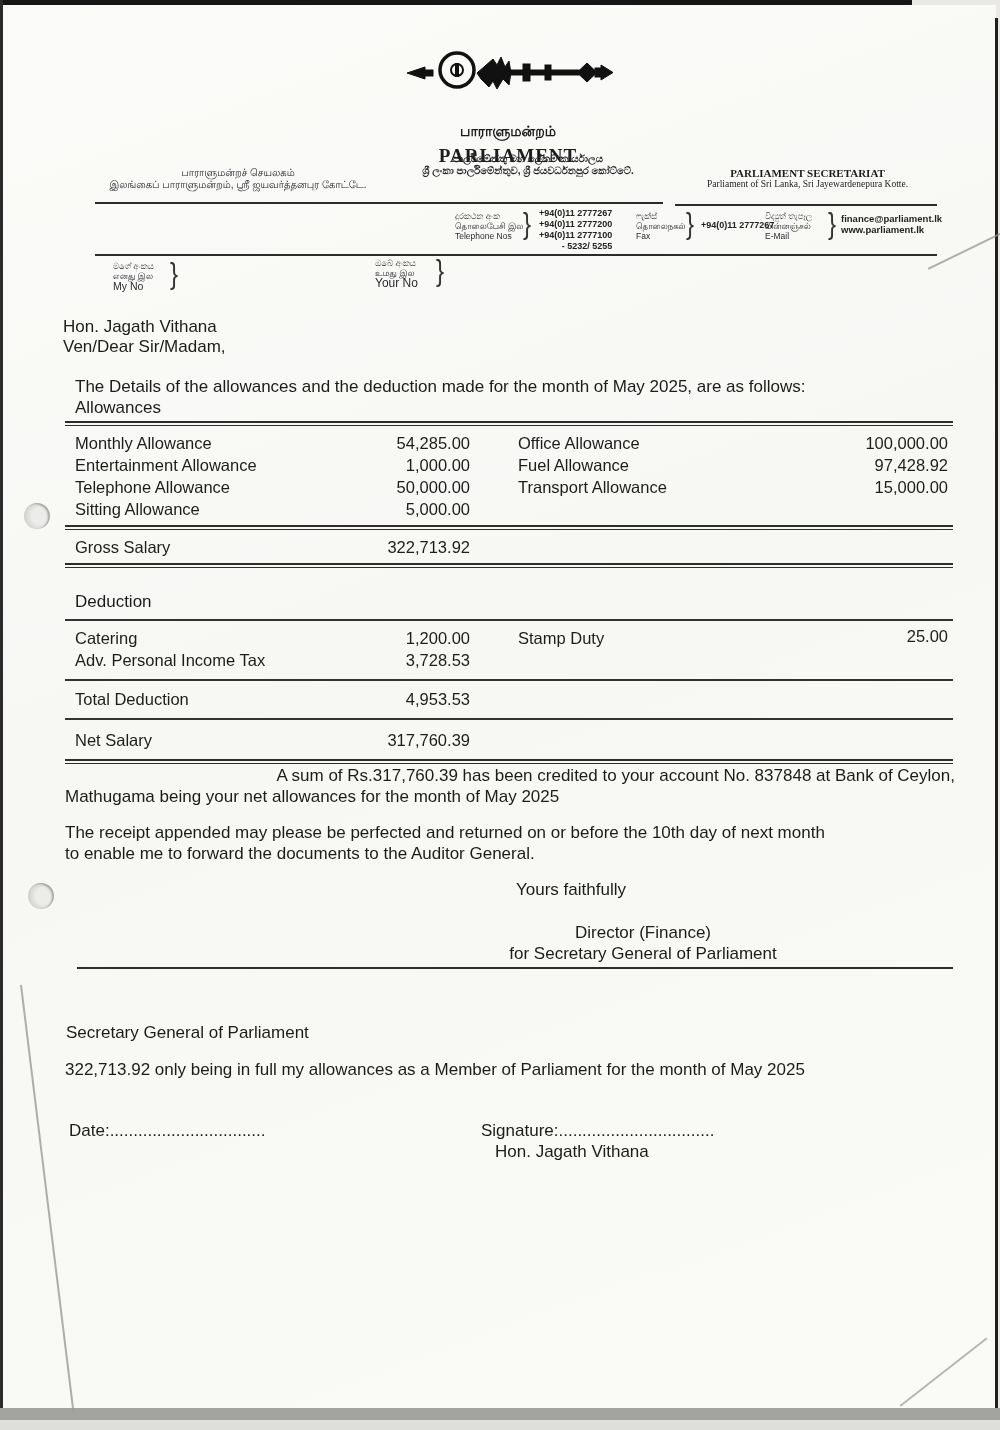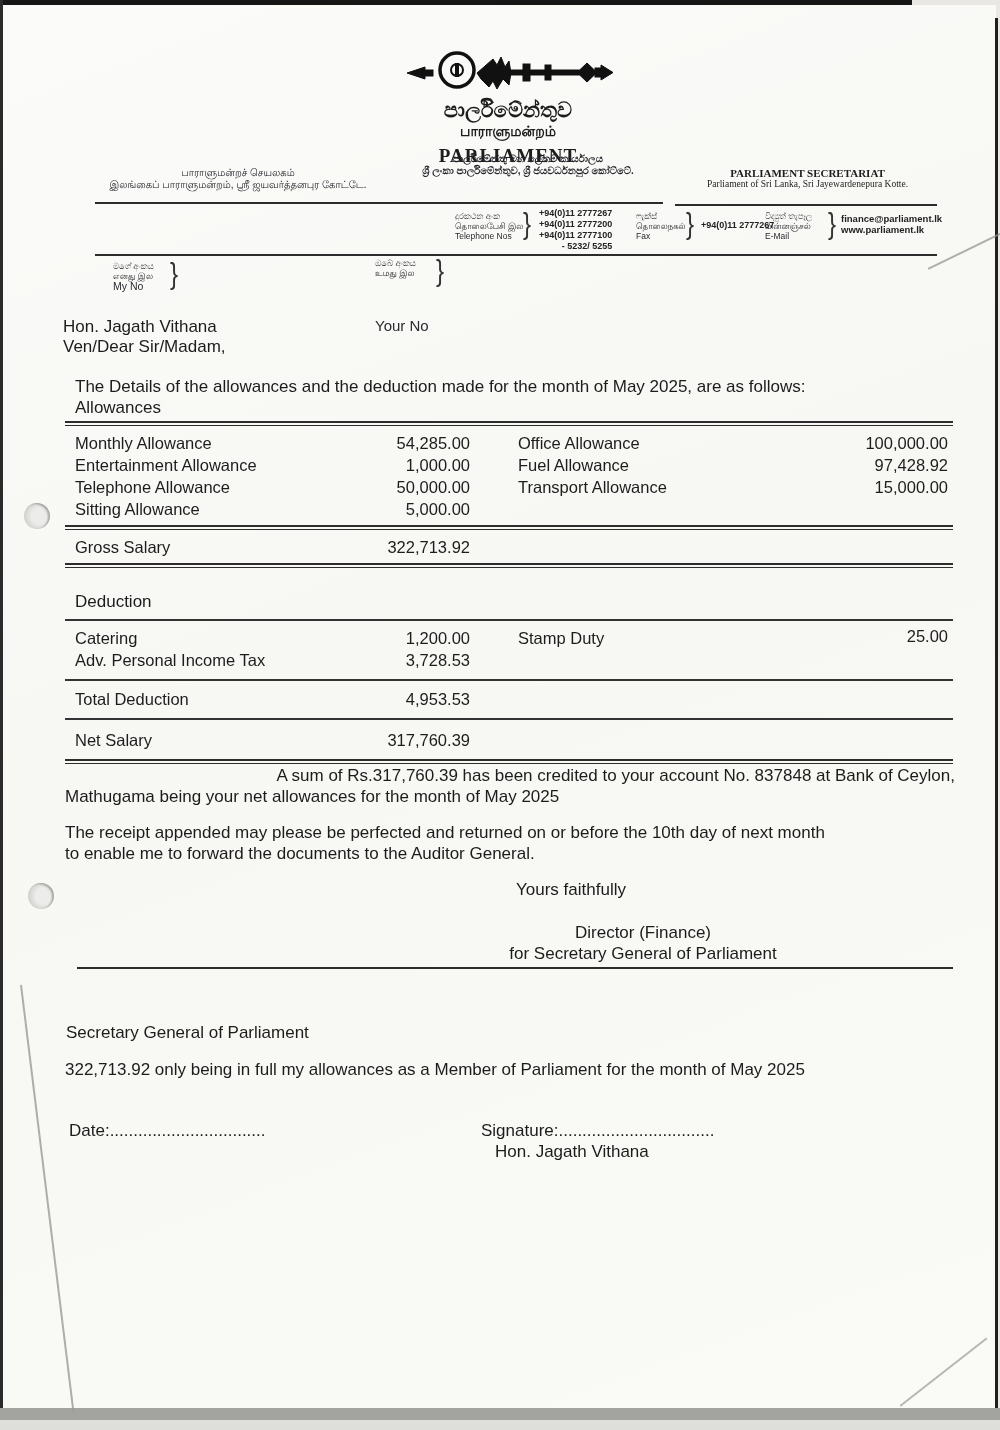--- a/index.html
+++ b/index.html
@@ -63,21 +63,20 @@
           <rect x="104" y="21" width="70" height="5"></rect>
           <rect x="118" y="15" width="7" height="17"></rect>
           <rect x="140" y="16" width="6" height="15"></rect>
           <polygon points="172,23.5 182,14 192,23.5 182,33"></polygon>
           <rect x="190" y="19" width="8" height="9"></rect>
           <polygon points="196,16 208,23.5 196,31"></polygon>
         </g>
       </svg>
     </div>
 
-    <div class="abs ctr t-si blur1" style="left:300px;top:93px;width:410px;">පාර්ලිමේන්තුව</div>
     <div class="abs ctr t-ta blur1" style="left:300px;top:118px;width:410px;">பாராளுமன்றம்</div>
     <div class="abs ctr t-en" style="left:300px;top:140px;width:410px;">PARLIAMENT</div>
 
     <div class="abs ctr mast-small blur2" style="left:90px;top:162px;width:290px;">
       <div>பாராளுமன்றச் செயலகம்</div>
       <div>இலங்கைப் பாராளுமன்றம், ஸ்ரீ ஜயவர்த்தனபுர கோட்டே.</div>
     </div>
     <div class="abs ctr mast-small blur2" style="left:385px;top:148px;width:280px;font-weight:bold;">
       <div>පාර්ලිමේන්තු මහ ලේකම් කාර්යාලය</div>
       <div>ශ්‍රී ලංකා පාර්ලිමේන්තුව, ශ්‍රී ජයවර්ධනපුර කෝට්ටේ.</div>
@@ -127,21 +126,21 @@
     <div class="abs contact-label blur2" style="left:110px;top:256px;">
       <div>මගේ අංකය</div>
       <div>எனது இல</div>
       <div style="font-size:10.5px;">My No</div>
     </div>
     <div class="abs brace" style="left:166px;top:254px;">}</div>
 
     <div class="abs contact-label blur2" style="left:372px;top:253px;">
       <div>ඔබේ අංකය</div>
       <div>உமது இல</div>
-      <div style="font-size:15px;margin-top:43px;">Your No</div>
+      <div style="font-size:12px;">Your No</div>
     </div>
     <div class="abs brace" style="left:432px;top:251px;">}</div>
 
     <div class="abs body-txt" style="left:60px;top:311px;">Hon. Jagath Vithana</div>
     <div class="abs body-txt" style="left:60px;top:331px;text-align:right;">Ven/Dear Sir/Madam,</div>
 
     <div class="abs body-txt" style="left:72px;top:371px;">The Details of the allowances and the deduction made for the month of May 2025, are as follows:</div>
     <div class="abs body-txt" style="left:72px;top:392px;">Allowances</div>
 
     <div class="tbl" style="top:416px;">

